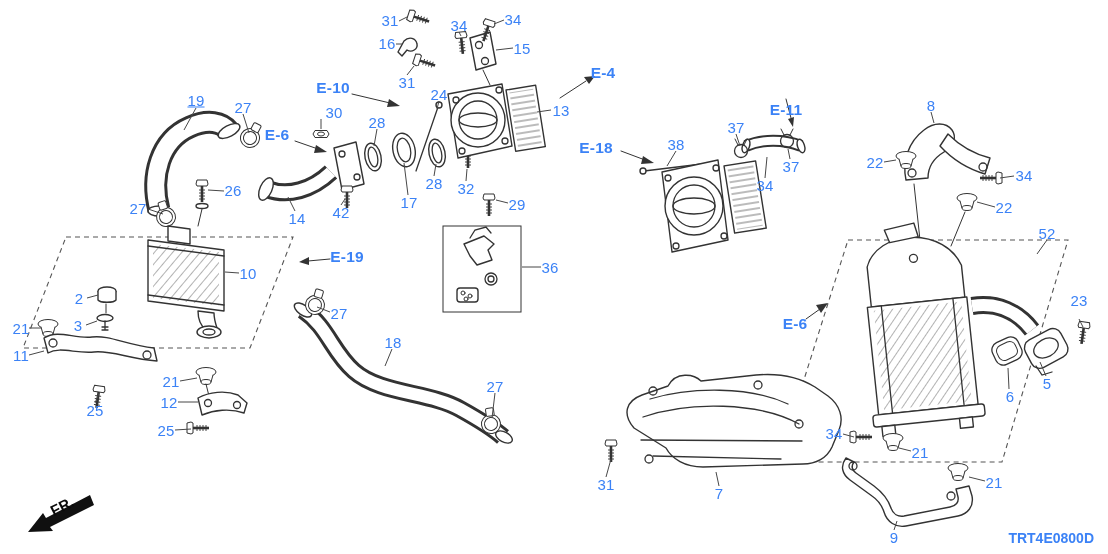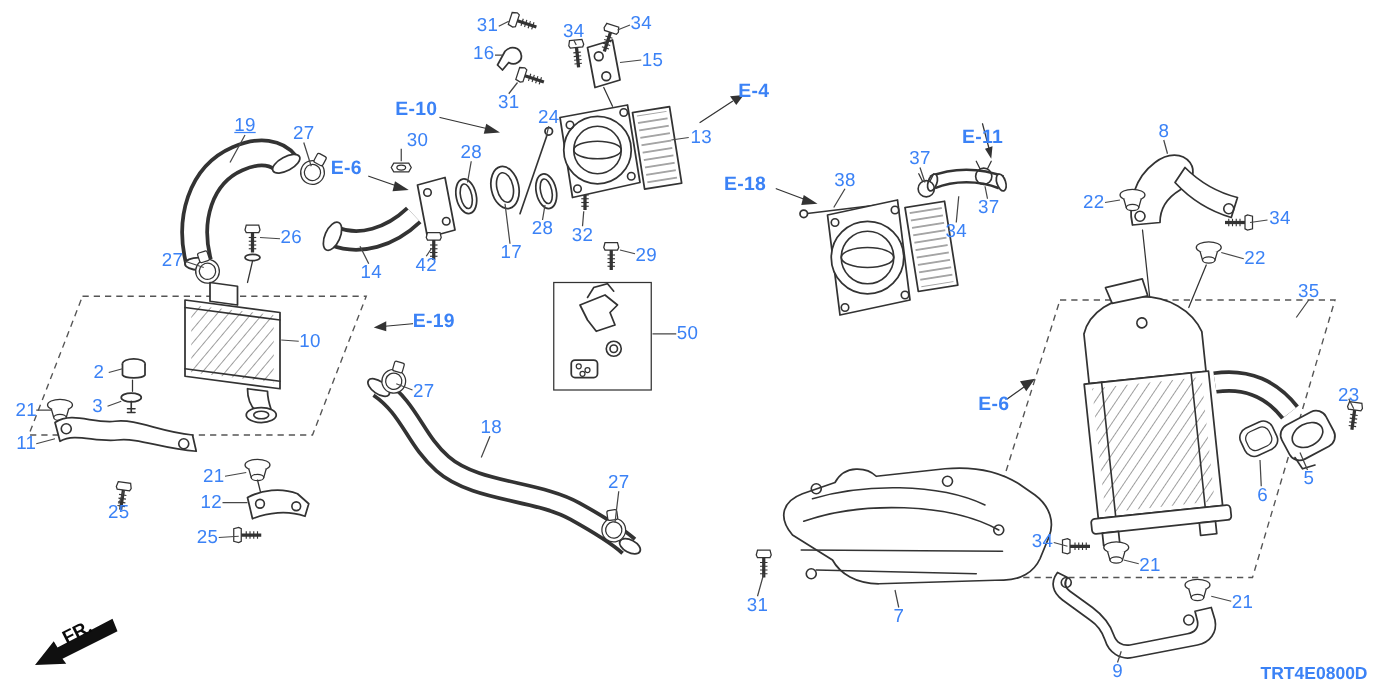--- a/index.html
+++ b/index.html
@@ -312,30 +312,30 @@
       <div class="callout num" style="left: 1024px; top: 175px;">34</div>
       <div class="callout num" style="left: 233px; top: 190px;">26</div>
       <div class="callout num" style="left: 138px; top: 208px;">27</div>
       <div class="callout num" style="left: 297px; top: 218px;">14</div>
       <div class="callout num" style="left: 341px; top: 212px;">42</div>
       <div class="callout num" style="left: 434px; top: 183px;">28</div>
       <div class="callout num" style="left: 466px; top: 188px;">32</div>
       <div class="callout num" style="left: 409px; top: 202px;">17</div>
       <div class="callout num" style="left: 765px; top: 185px;">34</div>
       <div class="callout num" style="left: 1004px; top: 207px;">22</div>
-      <div class="callout num" style="left: 1047px; top: 233px;">35</div>
+      <div class="callout num" style="left: 1047px; top: 233px;">52</div>
       <div class="callout num" style="left: 517px; top: 204px;">29</div>
       <div class="callout num" style="left: 248px; top: 273px;">10</div>
-      <div class="callout num" style="left: 550px; top: 267px;">50</div>
+      <div class="callout num" style="left: 550px; top: 267px;">36</div>
       <div class="callout num" style="left: 79px; top: 298px;">2</div>
       <div class="callout num" style="left: 78px; top: 325px;">3</div>
       <div class="callout num" style="left: 21px; top: 328px;">21</div>
       <div class="callout num" style="left: 21px; top: 355px;">11</div>
       <div class="callout num" style="left: 339px; top: 313px;">27</div>
-      <div class="callout num" style="left: 1079px; top: 316px;">23</div>
+      <div class="callout num" style="left: 1079px; top: 300px;">23</div>
       <div class="callout num" style="left: 393px; top: 342px;">18</div>
       <div class="callout num" style="left: 1047px; top: 383px;">5</div>
       <div class="callout num" style="left: 1010px; top: 396px;">6</div>
       <div class="callout num" style="left: 95px; top: 410px;">25</div>
       <div class="callout num" style="left: 171px; top: 381px;">21</div>
       <div class="callout num" style="left: 169px; top: 402px;">12</div>
       <div class="callout num" style="left: 166px; top: 430px;">25</div>
       <div class="callout num" style="left: 495px; top: 386px;">27</div>
       <div class="callout num" style="left: 834px; top: 433px;">34</div>
       <div class="callout num" style="left: 920px; top: 452px;">21</div>

